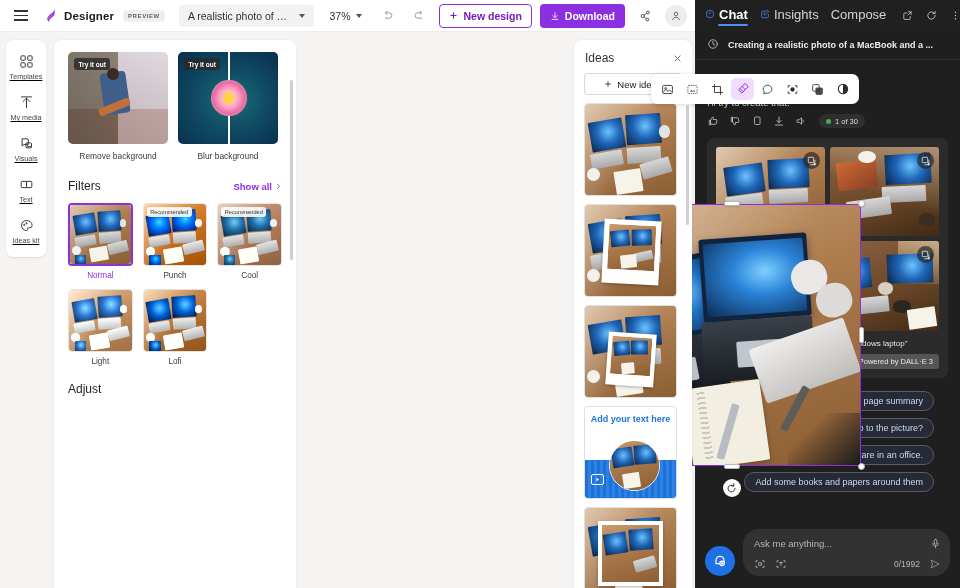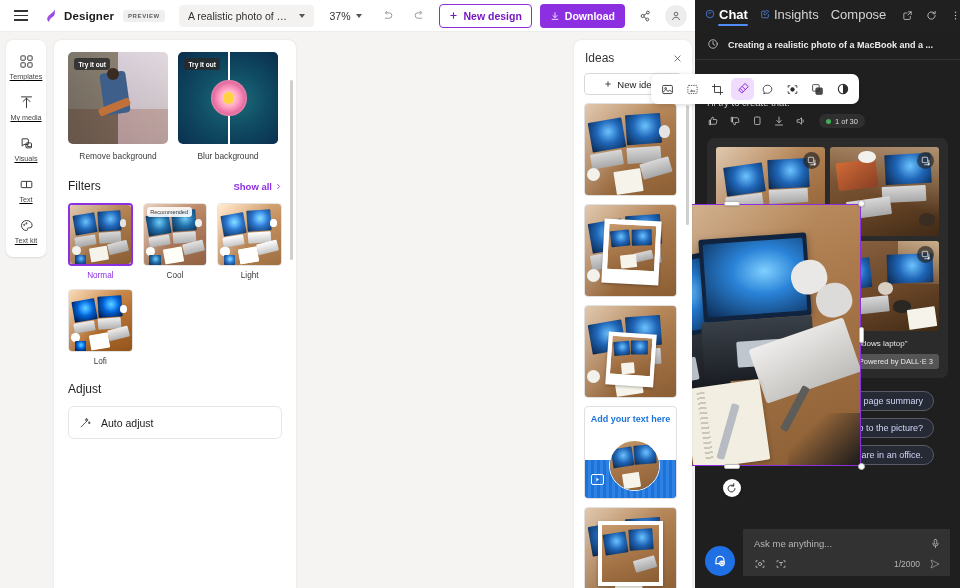--- a/index.html
+++ b/index.html
@@ -154,21 +154,21 @@
   .cap-q { font-size: 8px; color: #e4e4e4; margin: 8px 0 6px; }
   .cap-row { display: flex; align-items: center; justify-content: space-between; }
   .cap-brand { display: flex; align-items: center; gap: 4px; font-size: 7.5px; color: #cdcdcd; }
   .dalle { background: #555555; color: #e8e8e8; font-size: 7.5px; border-radius: 3px; padding: 3px 6px; }
   .chips { display: flex; flex-direction: column; align-items: flex-end; gap: 7px; padding: 13px 14px 0 12px; }
   .chip { border: 1px solid #5a5a68; border-radius: 11px; padding: 4px 10px; font-size: 9px; color: #cfd6f5;
           cursor: pointer; background: #262a35; white-space: nowrap; }
   .chip-row { display: flex; align-items: center; gap: 7px; }
   .cp-input-wrap { padding: 10px 10px 12px 10px; display: flex; align-items: flex-end; gap: 8px; flex: none; }
   .cp-orb { width: 30px; height: 30px; border-radius: 50%; background: #1f6fe5; display:flex; align-items:center; justify-content:center; flex:none; cursor:pointer; }
-  .cp-input { flex: 1; background: #323232; border-radius: 0; padding: 9px 9px 6px 11px; }
+  .cp-input { flex: 1; background: #323232; border-radius: 16px; padding: 9px 9px 6px 11px; }
   .cp-ph { font-size: 9.5px; color: #b6b6b6; }
   .cp-in-top { display: flex; align-items: center; justify-content: space-between; }
   .cp-in-bot { display: flex; align-items: center; margin-top: 9px; gap: 9px; }
   .cp-count { margin-left: auto; font-size: 8.5px; color: #b6b6b6; }
 
   
   .img { position: absolute; inset: 0; }
   .desk { background: linear-gradient(160deg,#c69b6d 0%,#a9784b 45%,#8b5e33 100%); }
   .desk.dark { background: linear-gradient(160deg,#8a6342 0%,#6b4728 55%,#402a16 100%); }
   .scr2 { position: absolute; border-radius: 1px; background: radial-gradient(circle at 55% 40%, #6cc3ff 0%, #1f66b8 45%, #0b2344 100%); }
@@ -308,21 +308,21 @@
           </div>
 
           <div class="rail-item">
             <span class="rail-ico">
               <svg width="15" height="15" viewBox="0 0 24 24" fill="none" stroke="currentColor" stroke-width="1.6">
                 <path d="M12 4a8 8 0 100 16c1.4 0 2-1 1.4-2-.7-1.2.2-2.2 1.6-2.2H17a4 4 0 004-4c0-4.3-4-7.8-9-7.8z"></path>
                 <circle cx="8.4" cy="11" r="1"></circle>
                   <circle cx="12" cy="8.4" r="1"></circle>
                 </svg>
             </span>
-            <span class="lbl">Text kit</span>
+            <span class="lbl">Ideas kit</span>
           </div>
 
         </div>
       </div>
 
       <div class="panel">
         <div class="panel-inner">
 
 
           <div class="aitools">
@@ -375,20 +375,39 @@
                   <div class="kb" style="left:62%;top:62%;width:33%;height:18%;transform:rotate(-14deg)"></div>
                   <div class="mouse" style="left:82%;top:24%;width:11%;height:14%"></div>
                   <div class="cupx" style="left:3%;top:70%;width:15%;height:15%"></div>
                   <div class="pad" style="left:33%;top:72%;width:30%;height:24%;transform:rotate(-10deg)"></div>
                   <div class="scr2" style="left:9%;top:84%;width:18%;height:16%"></div>
                 </div>
               </div>
               <div class="fcap">Normal</div>
             </div>
 
+            <div class="filt">
+              <div class="fthumb">
+                <div class="img blurwrap" style="filter:saturate(1.5) contrast(1.2) blur(.6px)">
+                  <div class="desk img"></div>
+                    <div class="softlight"></div>
+                  <div class="scr2" style="left:6%;top:16%;width:36%;height:34%;transform:rotate(-10deg)"></div>
+                  <div class="kb" style="left:8%;top:52%;width:34%;height:17%;transform:rotate(-10deg)"></div>
+                  <div class="scr2" style="left:46%;top:10%;width:38%;height:34%;transform:rotate(-4deg)"></div>
+                  <div class="kb" style="left:47%;top:46%;width:36%;height:18%;transform:rotate(-4deg)"></div>
+                  <div class="kb" style="left:62%;top:62%;width:33%;height:18%;transform:rotate(-14deg)"></div>
+                  <div class="mouse" style="left:82%;top:24%;width:11%;height:14%"></div>
+                  <div class="cupx" style="left:3%;top:70%;width:15%;height:15%"></div>
+                  <div class="pad" style="left:33%;top:72%;width:30%;height:24%;transform:rotate(-10deg)"></div>
+                  <div class="scr2" style="left:9%;top:84%;width:18%;height:16%"></div>
+                </div>
+                <div class="recommended">Recommended</div>
+              </div>
+              <div class="fcap">Punch</div>
+            </div>
 
 
             <div class="filt">
               <div class="fthumb">
                 <div class="img blurwrap" style="filter:hue-rotate(-8deg) saturate(.85) brightness(1.05) blur(.6px)">
                   <div class="desk img"></div>
                     <div class="softlight"></div>
                   <div class="scr2" style="left:6%;top:16%;width:36%;height:34%;transform:rotate(-10deg)"></div>
                   <div class="kb" style="left:8%;top:52%;width:34%;height:17%;transform:rotate(-10deg)"></div>
                   <div class="scr2" style="left:46%;top:10%;width:38%;height:34%;transform:rotate(-4deg)"></div>
@@ -437,28 +456,20 @@
                   <div class="cupx" style="left:3%;top:70%;width:15%;height:15%"></div>
                   <div class="pad" style="left:33%;top:72%;width:30%;height:24%;transform:rotate(-10deg)"></div>
                   <div class="scr2" style="left:9%;top:84%;width:18%;height:16%"></div>
                 </div>
               </div>
               <div class="fcap">Lofi</div>
             </div>
           </div>
 
           <div class="sec-title" style="margin-top:16px">Adjust</div>
-          <div class="adjust-card">
-            <svg width="13" height="13" viewBox="0 0 24 24" fill="none" stroke="#444" stroke-width="1.6" stroke-linecap="round">
-              <path d="M4 20L15 9"></path>
-                <path d="M14 4.5l.8 2 2 .8-2 .8-.8 2-.8-2-2-.8 2-.8z"></path>
-                <path d="M19 11l.5 1.3 1.3.5-1.3.5-.5 1.3-.5-1.3-1.3-.5 1.3-.5z"></path>
-              </svg>
-            <span class="al">Auto adjust</span>
-          </div>
 
           <div class="panel-scroll"></div>
         </div>
       </div>
 
       <div class="canvas-area">
 
         <div class="img-toolbar">
           <div class="tbtn">
             <svg width="13" height="13" viewBox="0 0 24 24" fill="none" stroke="currentColor" stroke-width="1.6">
@@ -914,20 +925,21 @@
             <svg width="13" height="13" viewBox="0 0 24 24" fill="none" stroke="currentColor" stroke-width="1.5">
               <path d="M4 5.5h16v10.5H9l-4 3.5z"></path>
                 <path d="M10 9.2a2 2 0 113 1.8v1" stroke-linecap="round"></path>
                 <circle cx="12.4" cy="13.6" r=".7" fill="currentColor"></circle>
               </svg>
           </span>
           <div class="chip">Generate page summary</div>
         </div>
         <div class="chip">Can you add a coffee cup to the picture?</div>
         <div class="chip">Make it look like they are in an office.</div>
+        <div class="chip">Add some books and papers around them</div>
       </div>
     </div>
 
     <div class="cp-input-wrap">
       <div class="cp-orb">
         <svg width="16" height="16" viewBox="0 0 24 24" fill="none" stroke="#fff" stroke-width="1.7" stroke-linecap="round">
           <path d="M6 16V11a6 6 0 0112 0v5"></path>
             <path d="M6 16h12"></path>
             <circle cx="15" cy="15.5" r="3.4" fill="#1f6fe5" stroke="#fff"></circle>
           <path d="M15 14v3M13.5 15.5h3"></path>
@@ -950,21 +962,21 @@
               <path d="M4 8V5.5h2.5M20 8V5.5h-2.5M4 16v2.5h2.5M20 16v2.5h-2.5"></path>
                 <circle cx="12" cy="12" r="3.2"></circle>
               </svg>
           </span>
           <span style="color:#c9c9c9;display:flex">
             <svg width="12" height="12" viewBox="0 0 24 24" fill="none" stroke="currentColor" stroke-width="1.5" stroke-linecap="round">
               <path d="M4 8V5.5h2.5M20 8V5.5h-2.5M4 16v2.5h2.5M20 16v2.5h-2.5"></path>
                 <path d="M9 9h6M12 9v6"></path>
               </svg>
           </span>
-          <span class="cp-count">1/2000</span>
+          <span class="cp-count">0/1992</span>
           <span style="color:#9a9a9a;display:flex">
             <svg width="12" height="12" viewBox="0 0 24 24" fill="none" stroke="currentColor" stroke-width="1.6" stroke-linejoin="round">
               <path d="M4 4l16 8-16 8 3-8z"></path>
               </svg>
           </span>
         </div>
       </div>
     </div>
 
   </div>

